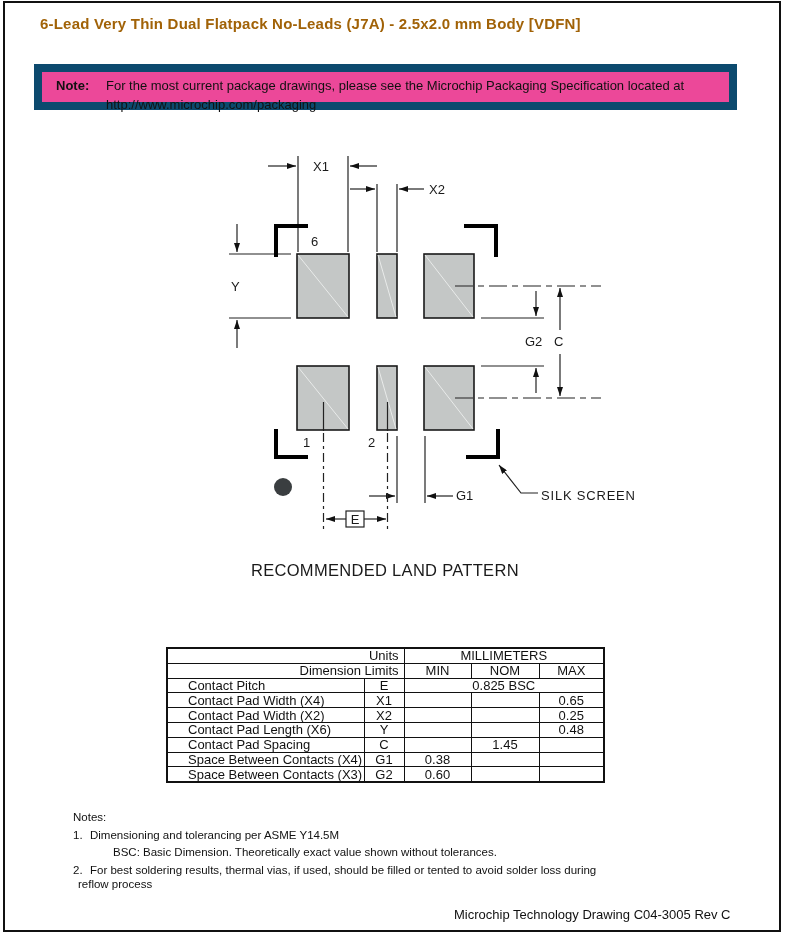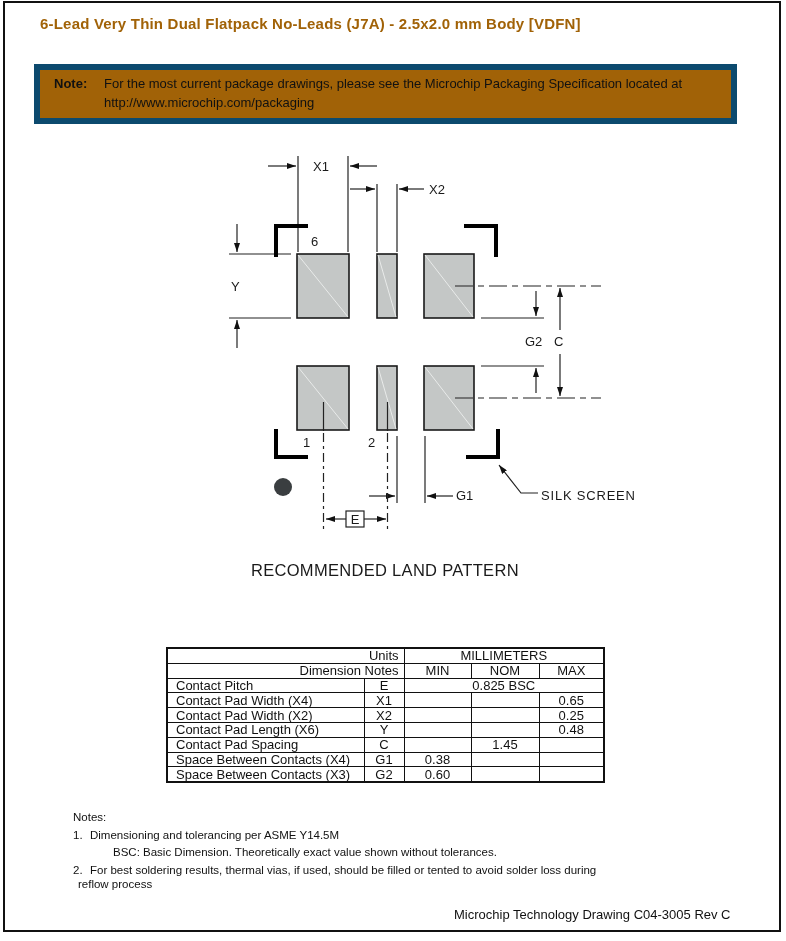--- a/index.html
+++ b/index.html
@@ -10,22 +10,22 @@
   }
   .page-border{
     position:absolute;left:3px;top:1px;width:778px;height:931px;
     border:2px solid #111;box-sizing:border-box;
   }
   .doc-title{
     position:absolute;left:40px;top:15px;font-size:15px;font-weight:bold;
     letter-spacing:0.2px;color:#a16207;white-space:nowrap;
   }
   .note-box{
-    position:absolute;left:34px;top:64px;width:703px;height:60px;
-    border:6px solid #0c4a6e;box-sizing:border-box;background:#a16207;
+    position:absolute;left:34px;top:64px;width:703px;height:46px;
+    border:8px solid #0c4a6e;box-sizing:border-box;background:#ec4899;
   }
   .note-label{
     position:absolute;left:14px;top:6px;font-size:13px;font-weight:bold;
   }
   .note-line1{position:absolute;left:64px;top:6px;font-size:13px;white-space:nowrap;}
   .note-line2{position:absolute;left:64px;top:25px;font-size:13px;white-space:nowrap;}
 
   .drawing-svg{position:absolute;left:0;top:150px;}
   .drawing-svg text{
     font-family:"Liberation Sans","DejaVu Sans",sans-serif;
@@ -34,21 +34,21 @@
   .caption{
     position:absolute;left:251px;top:561px;font-size:16.5px;letter-spacing:0.3px;
     color:#1a1a1a;white-space:nowrap;
   }
   table.dims{
     position:absolute;left:166px;top:647px;width:437px;
     border-collapse:collapse;table-layout:fixed;border:2.5px solid #111;
   }
   table.dims td{
     border:1.7px solid #111;font-size:13px;line-height:13px;height:13.8px;
-    padding:0 8px;white-space:nowrap;overflow:hidden;color:#111;
+    padding:0 20px;white-space:nowrap;overflow:hidden;color:#111;
   }
   table.dims td.c{text-align:center;padding:0;}
   table.dims td.r{text-align:right;padding-right:5px;}
   .notes-heading{position:absolute;left:73px;top:811px;font-size:11.5px;}
   .note-num1{position:absolute;left:73px;top:829px;font-size:11.5px;}
   .note-text1{position:absolute;left:90px;top:829px;font-size:11.5px;white-space:nowrap;}
   .note-sub1{position:absolute;left:113px;top:846px;font-size:11.5px;white-space:nowrap;}
   .note-num2{position:absolute;left:73px;top:864px;font-size:11.5px;}
   .note-text2a{position:absolute;left:90px;top:864px;font-size:11.5px;white-space:nowrap;}
   .note-text2b{position:absolute;left:78px;top:878px;font-size:11.5px;white-space:nowrap;}
@@ -168,21 +168,21 @@
       <col style="width:67px">
       <col style="width:68px">
       <col style="width:65px">
   </colgroup>
   <tbody>
   <tr>
     <td class="r" colspan="2">Units</td>
     <td class="c" colspan="3">MILLIMETERS</td>
   </tr>
   <tr>
-    <td class="r" colspan="2">Dimension Notes</td>
+    <td class="r" colspan="2">Dimension Limits</td>
     <td class="c">MIN</td>
     <td class="c">NOM</td>
     <td class="c">MAX</td>
   </tr>
   <tr>
     <td>Contact Pitch</td>
     <td class="c">E</td>
     <td class="c" colspan="3">0.825 BSC</td>
   </tr>
   <tr>

